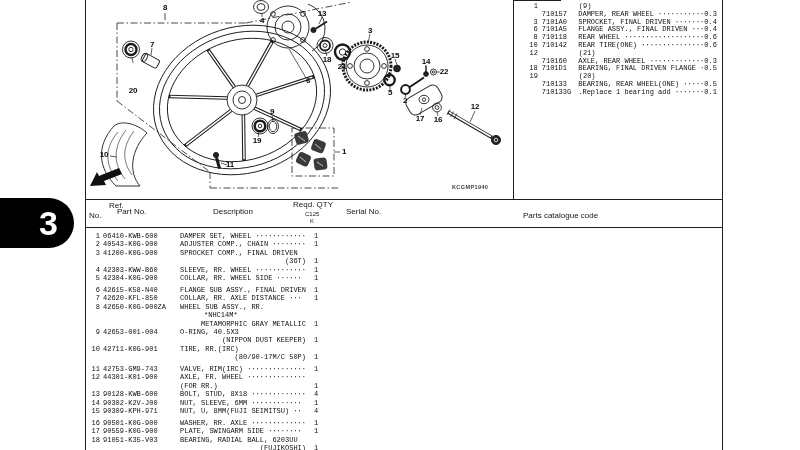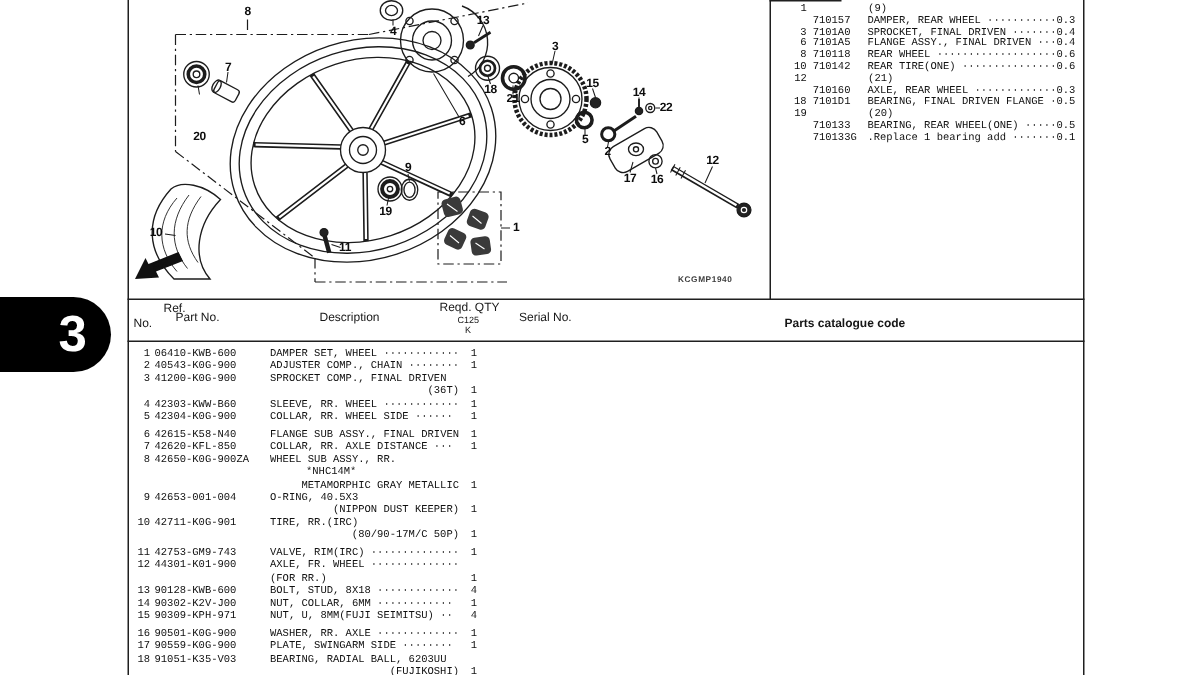--- a/index.html
+++ b/index.html
@@ -218,21 +218,21 @@
   </div>
 
   <div class="hdr" style="left:89px;top:201px;padding-left:20px;">Ref.</div>
   <div class="hdr" style="left:89px;top:211px;">No.</div>
   <div class="hdr" style="left:117px;top:207px;">Part No.</div>
   <div class="hdr" style="left:213px;top:207px;">Description</div>
   <div class="hdr" style="left:293px;top:200px;">Reqd.  QTY</div>
   <div class="hdr-small" style="left:305px;top:211px;">C125</div>
   <div class="hdr-small" style="left:310px;top:218px;">K</div>
   <div class="hdr" style="left:346px;top:207px;text-align:right;">Serial No.</div>
-  <div class="hdr" style="left:523px;top:211px;font-weight:bold;">Parts catalogue code</div>
+  <div class="hdr" style="left:523px;top:211px;">Parts catalogue code</div>
 
   <div id="parts-rows">
       <div class="pline"><span class="pref">1</span><span class="ppart">06410-KWB-600</span><span class="pdesc">DAMPER SET, WHEEL ············</span><span class="pqty">1</span></div>
       <div class="pline"><span class="pref">2</span><span class="ppart">40543-K0G-900</span><span class="pdesc">ADJUSTER COMP., CHAIN ········</span><span class="pqty">1</span></div>
       <div class="pline"><span class="pref">3</span><span class="ppart">41200-K0G-900</span><span class="pdesc">SPROCKET COMP., FINAL DRIVEN</span><span class="pqty"></span></div>
       <div class="pline"><span class="pref"></span><span class="ppart"></span><span class="pdesc r">(36T)</span><span class="pqty">1</span></div>
       <div class="pline"><span class="pref">4</span><span class="ppart">42303-KWW-B60</span><span class="pdesc">SLEEVE, RR. WHEEL ············</span><span class="pqty">1</span></div>
       <div class="pline"><span class="pref">5</span><span class="ppart">42304-K0G-900</span><span class="pdesc">COLLAR, RR. WHEEL SIDE ······</span><span class="pqty">1</span></div>
       <div class="pline gap"><span class="pref">6</span><span class="ppart">42615-K58-N40</span><span class="pdesc">FLANGE SUB ASSY., FINAL DRIVEN</span><span class="pqty">1</span></div>
       <div class="pline"><span class="pref">7</span><span class="ppart">42620-KFL-850</span><span class="pdesc">COLLAR, RR. AXLE DISTANCE ···</span><span class="pqty">1</span></div>
@@ -240,21 +240,21 @@
       <div class="pline"><span class="pref"></span><span class="ppart"></span><span class="pdesc i">*NHC14M*</span><span class="pqty"></span></div>
       <div class="pline"><span class="pref"></span><span class="ppart"></span><span class="pdesc r">METAMORPHIC GRAY METALLIC</span><span class="pqty">1</span></div>
       <div class="pline"><span class="pref">9</span><span class="ppart">42653-001-004</span><span class="pdesc">O-RING, 40.5X3</span><span class="pqty"></span></div>
       <div class="pline"><span class="pref"></span><span class="ppart"></span><span class="pdesc r">(NIPPON DUST KEEPER)</span><span class="pqty">1</span></div>
       <div class="pline"><span class="pref">10</span><span class="ppart">42711-K0G-901</span><span class="pdesc">TIRE, RR.(IRC)</span><span class="pqty"></span></div>
       <div class="pline"><span class="pref"></span><span class="ppart"></span><span class="pdesc r">(80/90-17M/C 50P)</span><span class="pqty">1</span></div>
       <div class="pline gap"><span class="pref">11</span><span class="ppart">42753-GM9-743</span><span class="pdesc">VALVE, RIM(IRC) ··············</span><span class="pqty">1</span></div>
       <div class="pline"><span class="pref">12</span><span class="ppart">44301-K01-900</span><span class="pdesc">AXLE, FR. WHEEL ··············</span><span class="pqty"></span></div>
       <div class="pline"><span class="pref"></span><span class="ppart"></span><span class="pdesc">(FOR RR.)</span><span class="pqty">1</span></div>
       <div class="pline"><span class="pref">13</span><span class="ppart">90128-KWB-600</span><span class="pdesc">BOLT, STUD, 8X18 ·············</span><span class="pqty">4</span></div>
-      <div class="pline"><span class="pref">14</span><span class="ppart">90302-K2V-J00</span><span class="pdesc">NUT, COLLAR, 6MM ············</span><span class="pqty">1</span></div>
+      <div class="pline"><span class="pref">14</span><span class="ppart">90302-K2V-J00</span><span class="pdesc">NUT, SLEEVE, 6MM ············</span><span class="pqty">1</span></div>
       <div class="pline"><span class="pref">15</span><span class="ppart">90309-KPH-971</span><span class="pdesc">NUT, U, 8MM(FUJI SEIMITSU) ··</span><span class="pqty">4</span></div>
       <div class="pline gap"><span class="pref">16</span><span class="ppart">90501-K0G-900</span><span class="pdesc">WASHER, RR. AXLE ·············</span><span class="pqty">1</span></div>
       <div class="pline"><span class="pref">17</span><span class="ppart">90559-K0G-900</span><span class="pdesc">PLATE, SWINGARM SIDE ········</span><span class="pqty">1</span></div>
       <div class="pline"><span class="pref">18</span><span class="ppart">91051-K35-V03</span><span class="pdesc">BEARING, RADIAL BALL, 6203UU</span><span class="pqty"></span></div>
       <div class="pline"><span class="pref"></span><span class="ppart"></span><span class="pdesc r">(FUJIKOSHI)</span><span class="pqty">1</span></div>
     </div>
 
   <div id="tab3">
     <span>3</span>
   </div>

